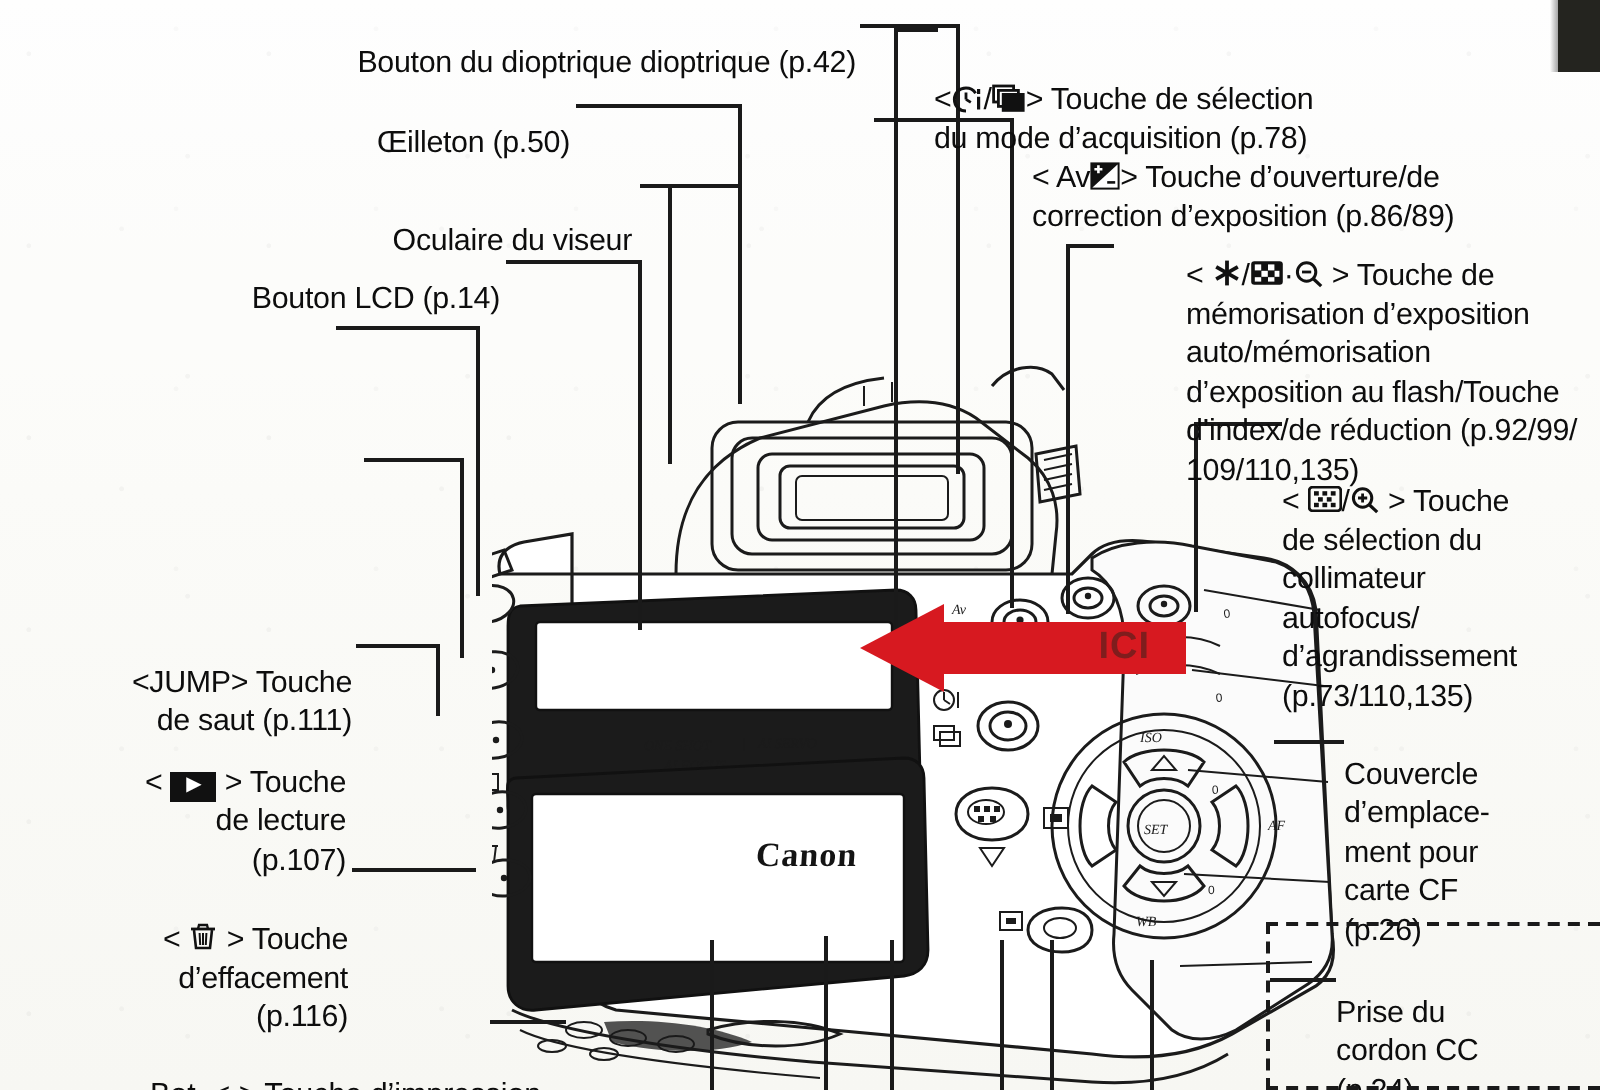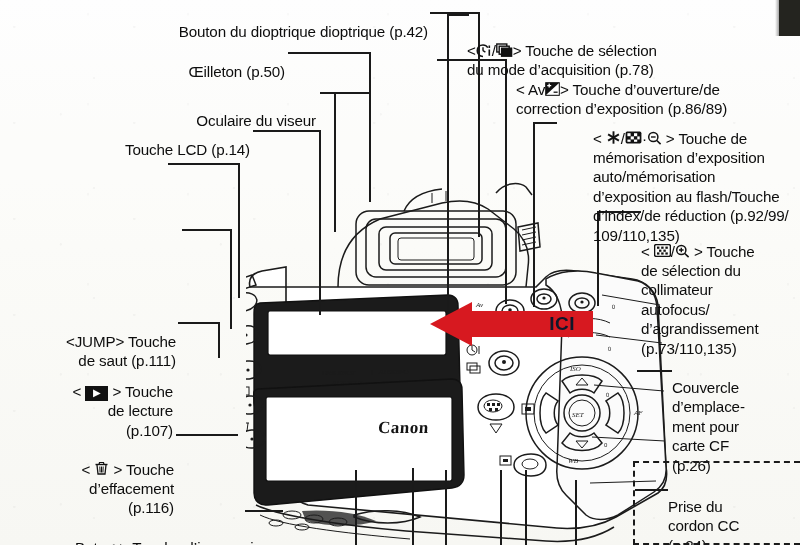--- a/index.html
+++ b/index.html
@@ -52,21 +52,21 @@
     background:#d71920;
   }
   #red-arrow .head{
     position:absolute;left:0;top:0;width:0;height:0;
     border-top:22px solid transparent;
     border-bottom:22px solid transparent;
     border-right:42px solid #d71920;
   }
   #red-arrow .ici{
     position:absolute;right:18px;top:10px;
-    color:#0f172a;font-weight:bold;font-size:19px;
+    color:#7f1d1d;font-weight:bold;font-size:19px;
     line-height:24px;letter-spacing:.5px;
     font-family:"Liberation Sans", sans-serif;
   }
   
   #dash-box{
     position:absolute;left:633px;top:461px;width:167px;height:84px;
     border:2px dashed #1a1a1a;border-right:none;
     box-sizing:border-box;
   }
   
@@ -336,21 +336,21 @@
 
   <div class="lbl r" style="left:90px;top:42px;width:195px;">
     <span>Œilleton (p.50)</span>
   </div>
 
   <div class="lbl r" style="left:90px;top:91px;width:226px;">
     <span>Oculaire du viseur</span>
   </div>
 
   <div class="lbl r" style="left:60px;top:120px;width:190px;">
-    <span>Touche LCD (p.14)</span>
+    <span>Bouton LCD (p.14)</span>
   </div>
 
 
 
   <div class="lbl r" style="left:10px;top:312px;width:166px;">
     <span>&lt;JUMP&gt; Touche
 de saut (p.111)</span>
   </div>
 
   <div class="lbl r" style="left:18px;top:362px;width:155px;">

